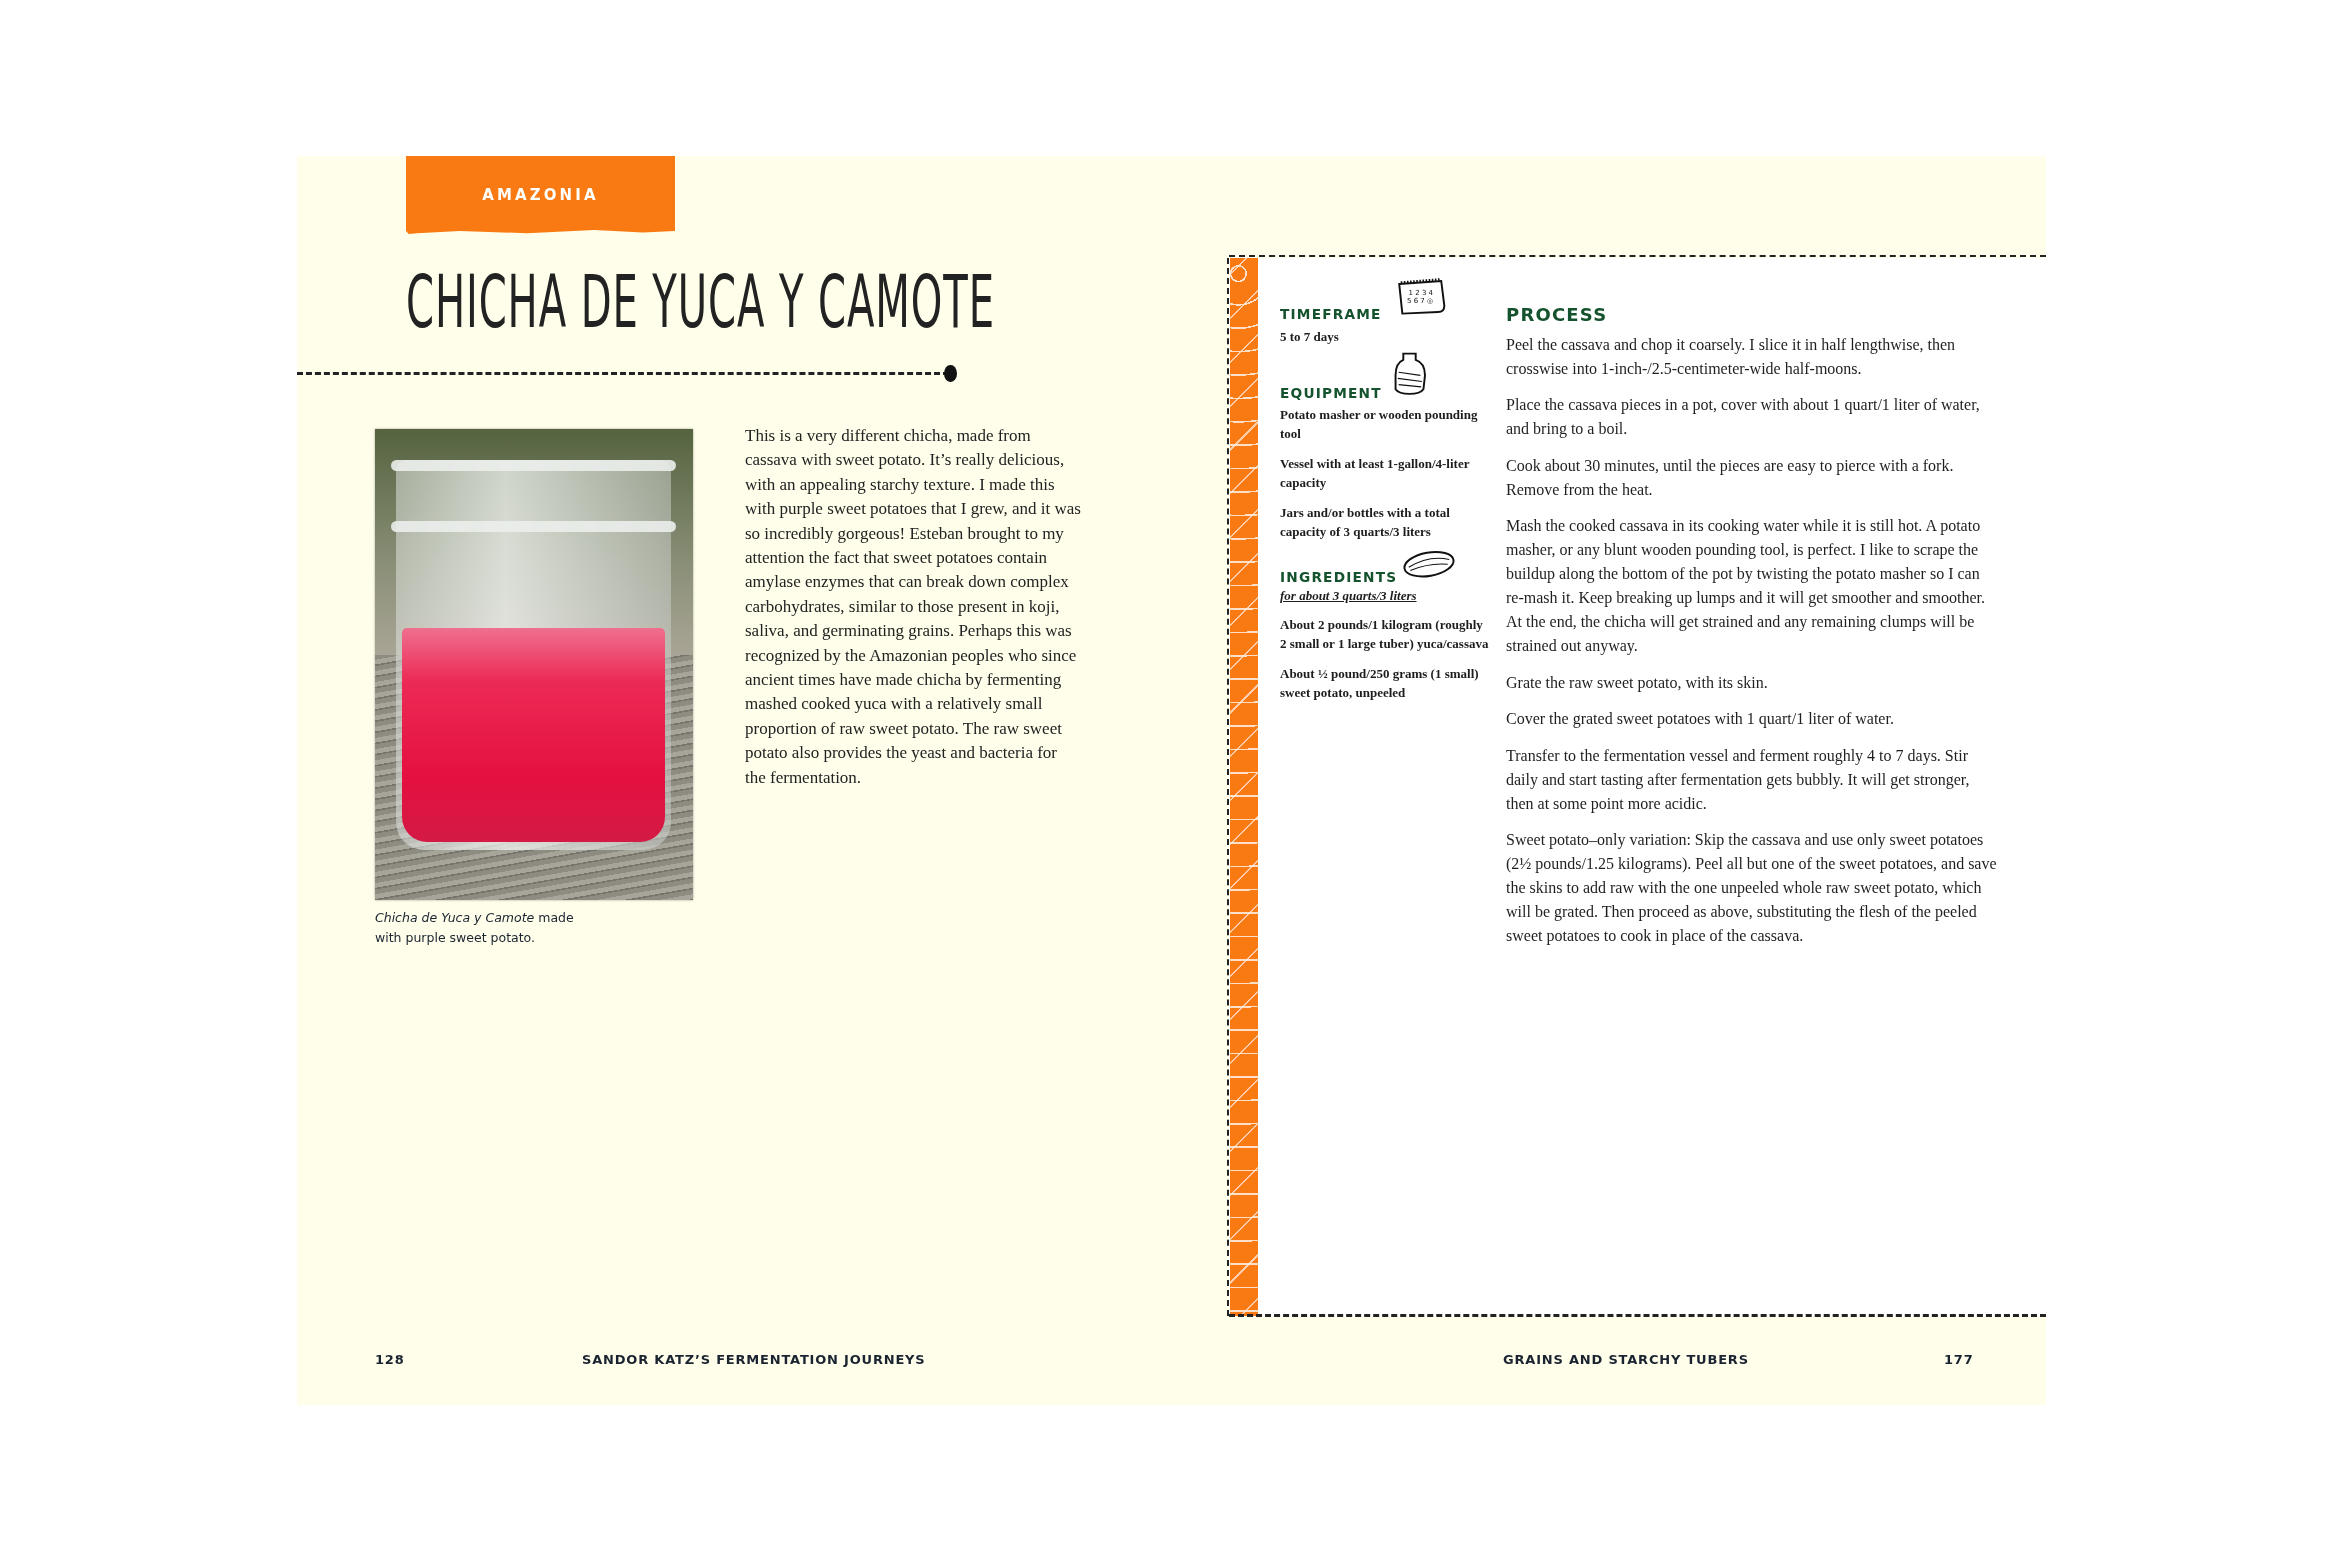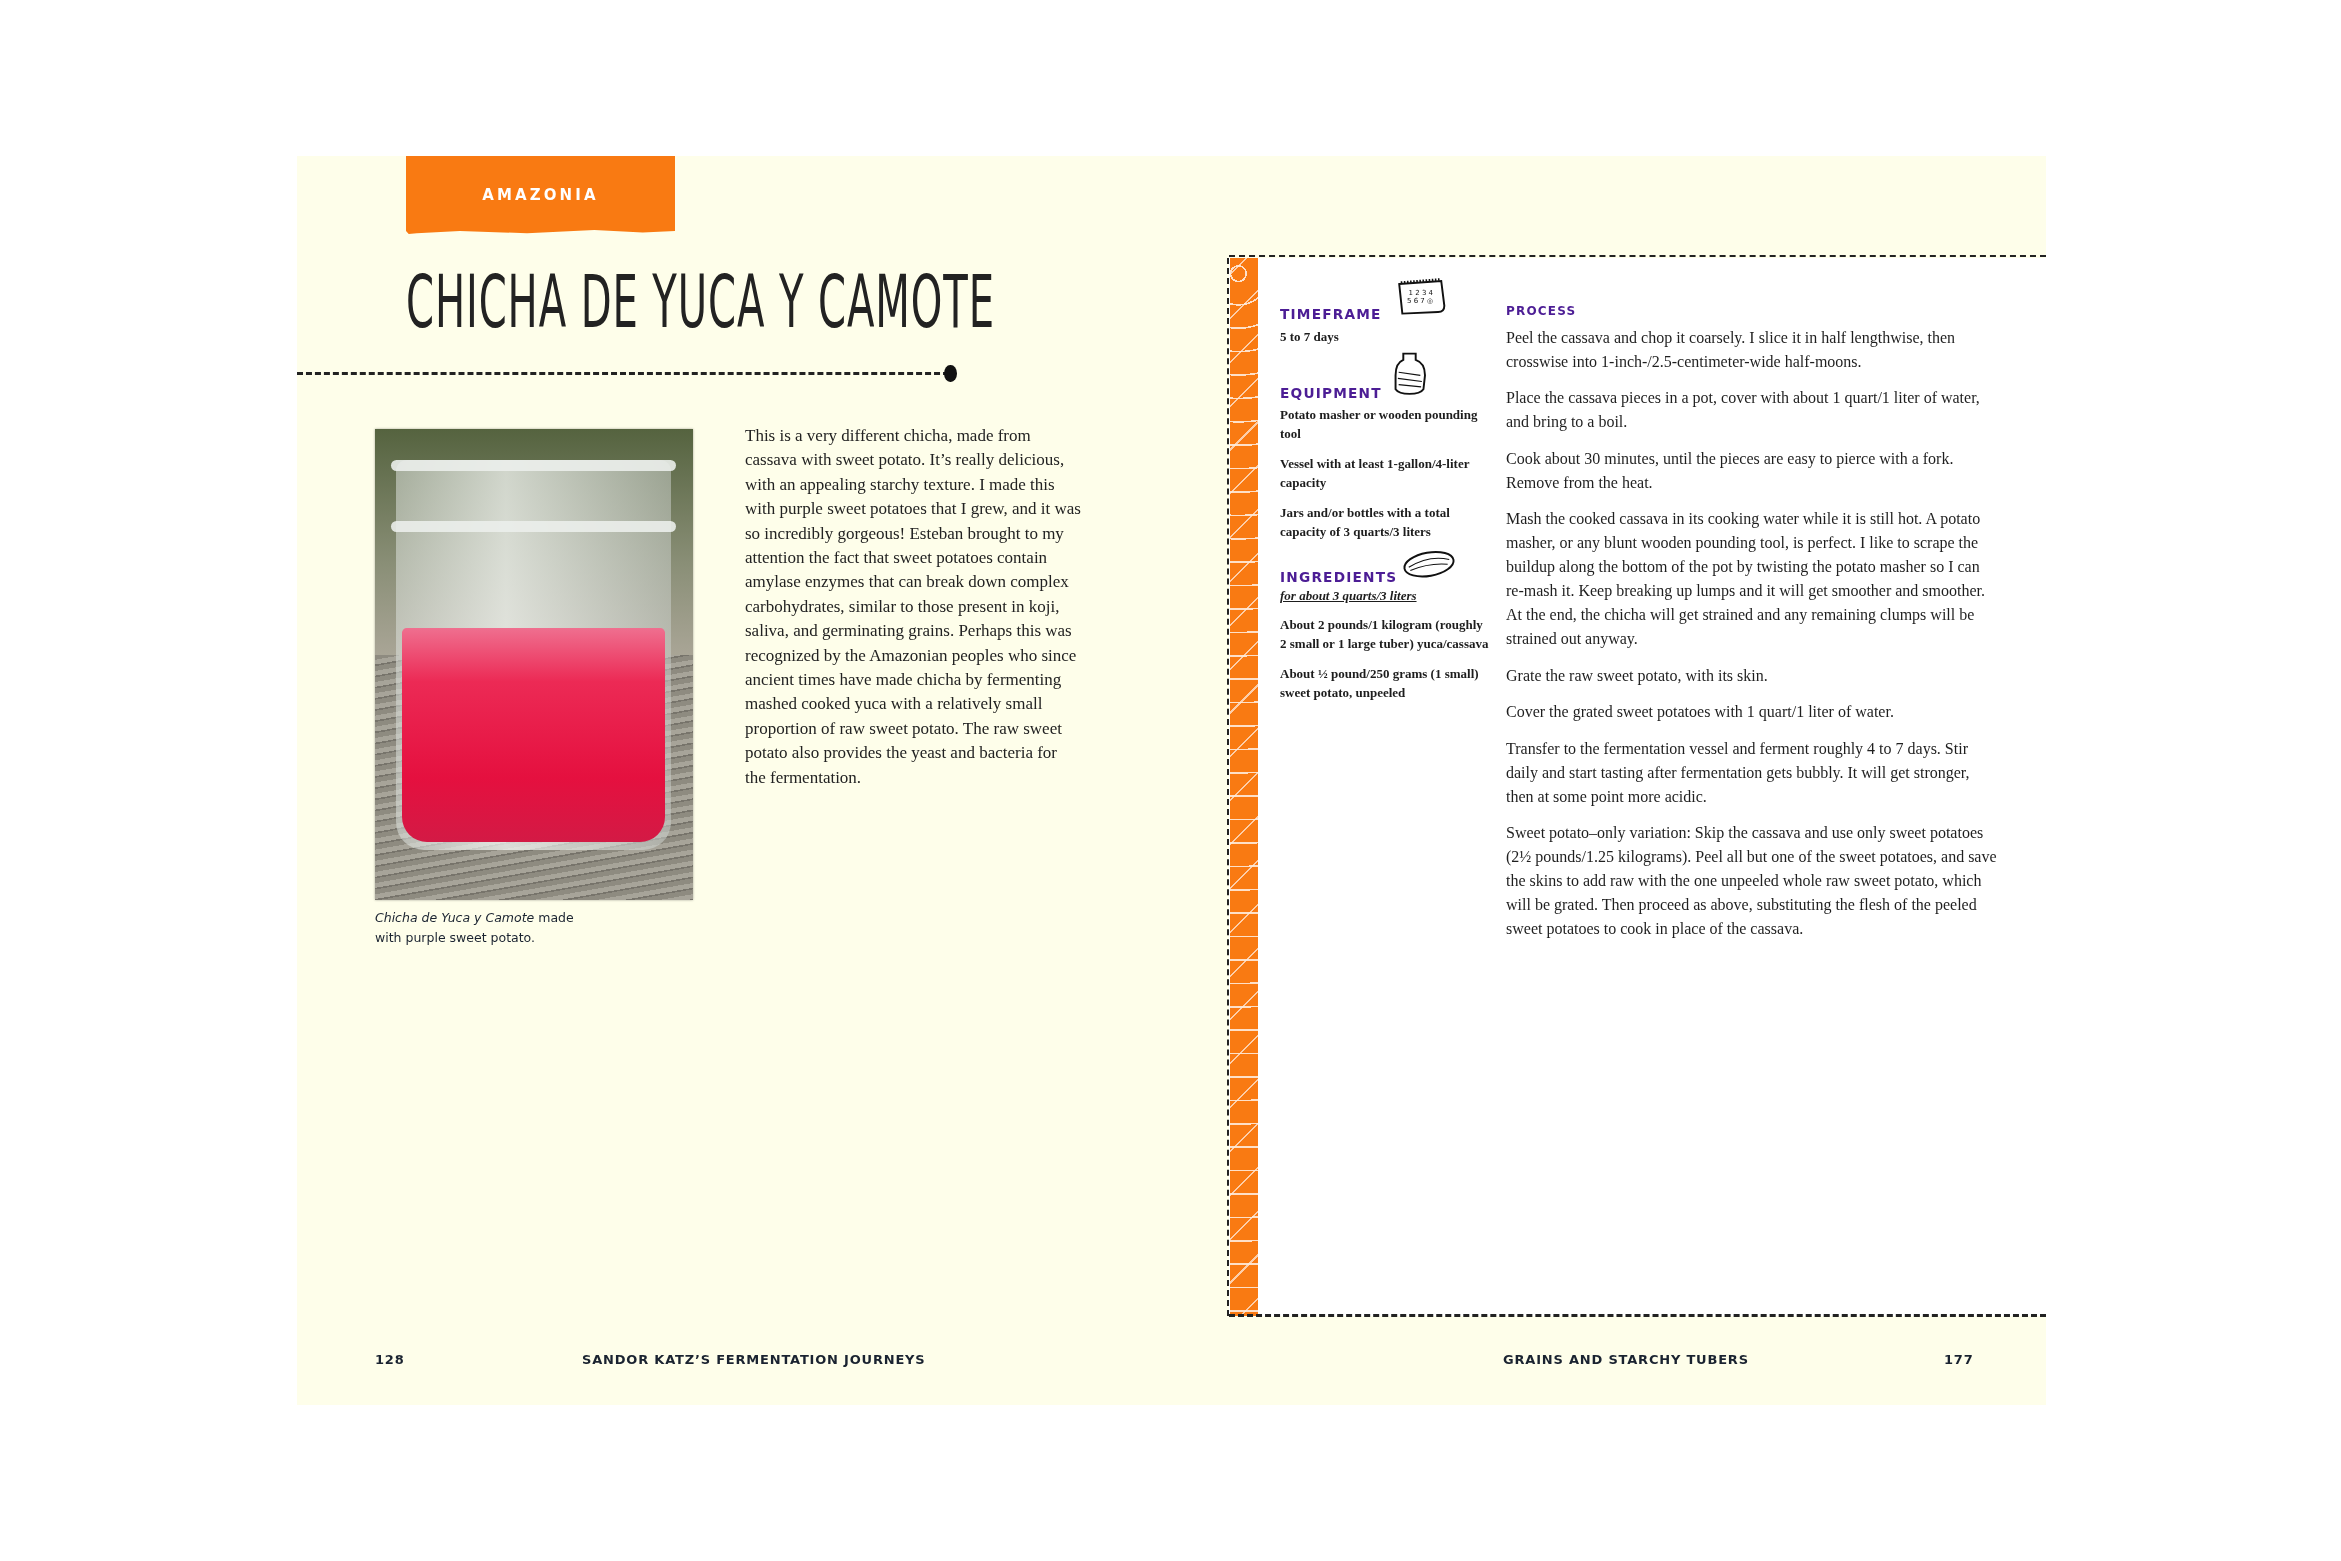--- a/index.html
+++ b/index.html
@@ -39,29 +39,29 @@
   .panel-dash-bottom { position:absolute; left:1229px; top:1314px; width:817px; border-top:3.1px dashed #222; }
   .panel-dash-left { position:absolute; left:1227px; top:258px; height:1058px; border-left:2.3px dashed #222; }
   .strip { position:absolute; left:1230px; top:258px; width:28px; height:1058px; background:#f97a12; overflow:hidden; }
   .strip::before { content:""; position:absolute; inset:0;
     background:
       repeating-radial-gradient(circle at 30% 15.6px, transparent 0 7px, rgba(255,255,255,.9) 7px 8.6px, transparent 8.6px 23.4px),
       repeating-linear-gradient(135deg, transparent 0 11px, rgba(255,255,255,.75) 11px 12.5px, transparent 12.5px 31px);
     opacity:.85; }
 
   .side { position:absolute; left:1280px; top:306px; width:211px; }
-  .h-teal { font-family:"DejaVu Sans", sans-serif; font-weight:bold; color:#4c1d95; font-size:13.7px; letter-spacing:1.2px; }
+  .h-teal { font-family:"DejaVu Sans", sans-serif; font-weight:bold; color:#14532d; font-size:13.7px; letter-spacing:1.2px; }
   .side .body { font-weight:bold; font-size:13px; line-height:19px; color:#1d1d1d; margin-top:4.7px; }
   .side .sub { font-style:italic; font-weight:bold; font-size:13px; color:#1d1d1d; margin-top:3.1px;text-decoration:underline; }
   .side .item { margin-top:11px; font-weight:bold; font-size:13px; line-height:19px; color:#1d1d1d; }
   .sec { position:relative; }
   .icon { position:absolute; }
 
   .process { position:absolute; left:1506px; top:304px; width:492px; }
-  .process .h-teal { font-size:12px; }
+  .process .h-teal { font-size:18px; }
   .process p { margin:9.4px 0 0 0; font-size:16px; line-height:24px; color:#1f1f1f; }
   .process p:first-of-type { margin-top:7.8px; }
   .process p + p { margin-top:12.5px; }
 
   .folio { position:absolute; top:1352px; font-family:"DejaVu Sans", sans-serif; font-weight:bold; font-size:13px;
            color:#1a2330; letter-spacing:0.8px; }
 </style>
 </head>
 <body>
 

